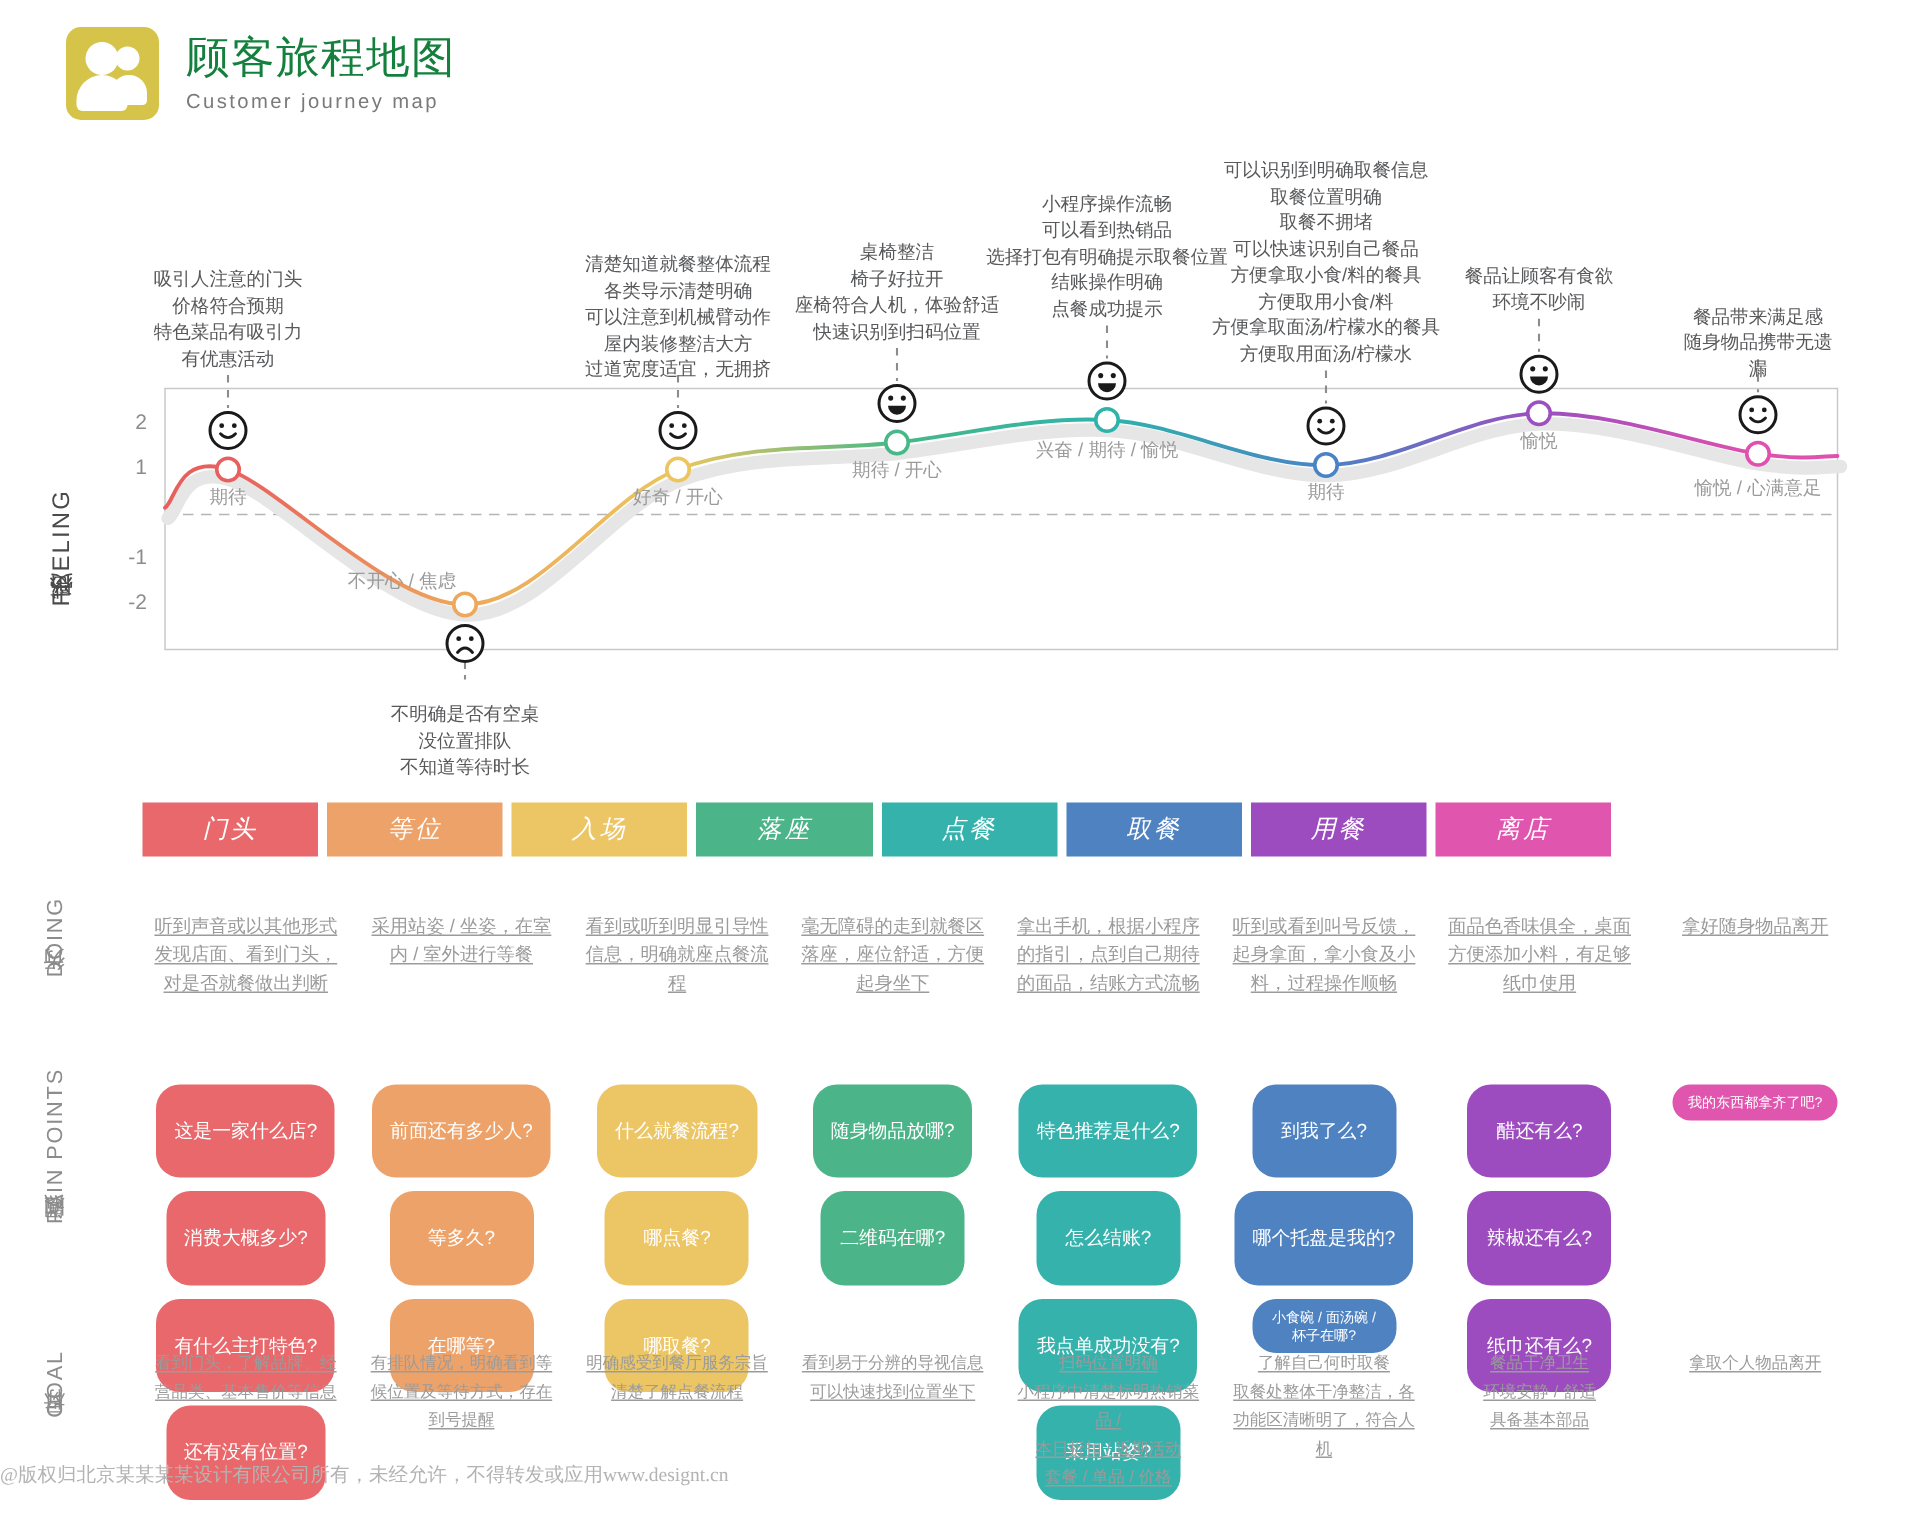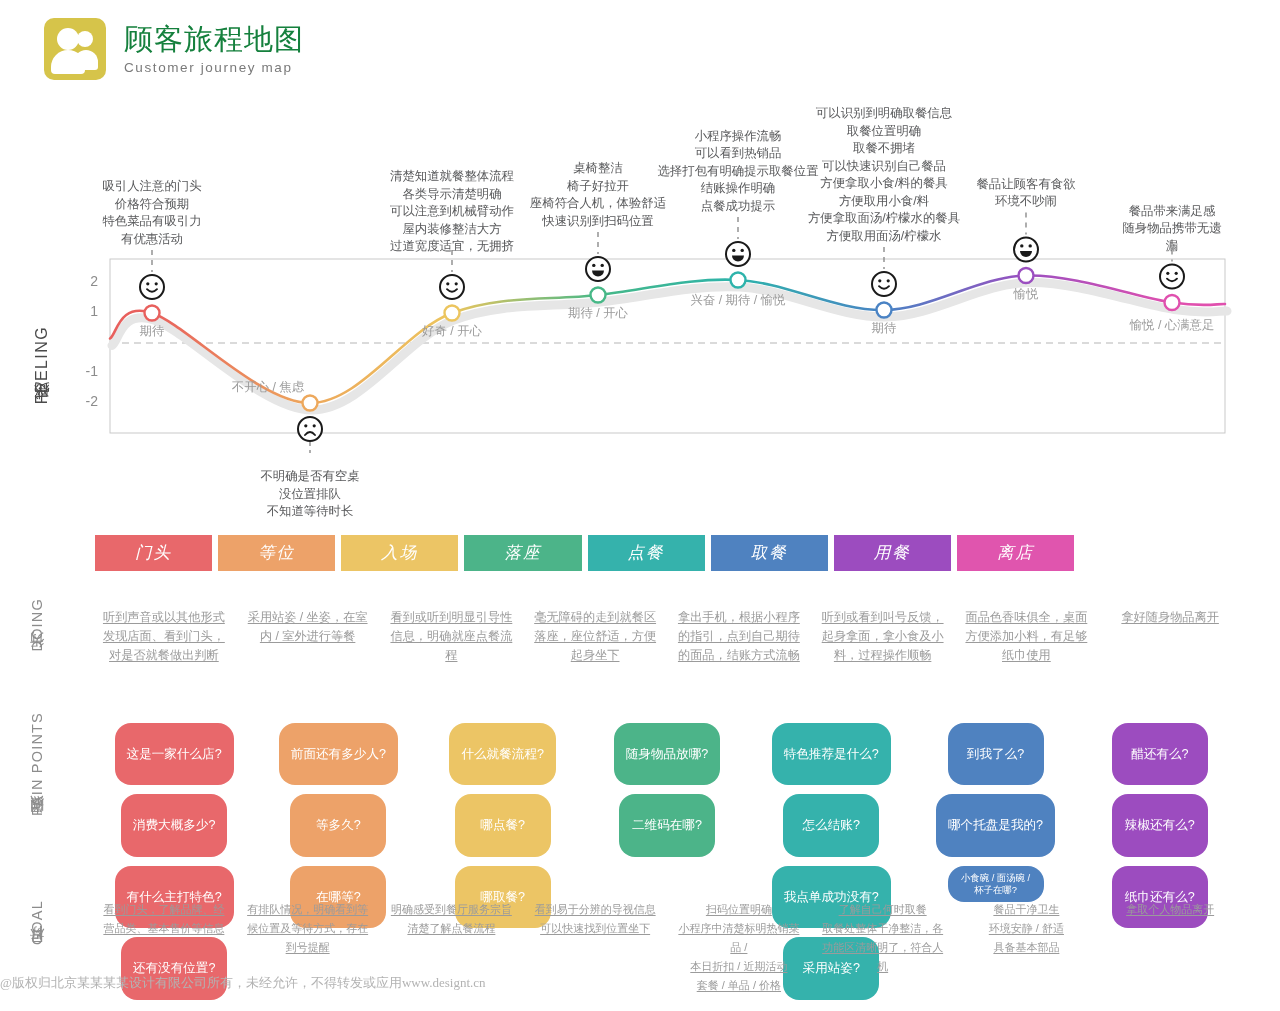--- a/index.html
+++ b/index.html
@@ -325,20 +325,25 @@
 杯子在哪?</div>
       </div>
     </div>
     <div class="col">
       <div class="pain-cell">
         <div class="pill" style="background: rgb(156, 76, 191);">醋还有么?</div>
         <div class="pill" style="background: rgb(156, 76, 191);">辣椒还有么?</div>
         <div class="pill" style="background: rgb(156, 76, 191);">纸巾还有么?</div>
       </div>
     </div>
+    <div class="col">
+      <div class="pain-cell">
+        <div class="pill small" style="background: rgb(224, 85, 174);">我的东西都拿齐了吧?</div>
+      </div>
+    </div>
   </div>
 
 <div class="rowlabel" id="lbl-goal" style="top:900px;">目标 GOAL</div>
 <div class="cols" id="goal-cols" style="top:900px;">
     <div class="col">
       <div class="goal-cell">看到门头，了解品牌、经营品类、基本售价等信息</div>
     </div>
     <div class="col">
       <div class="goal-cell">有排队情况，明确看到等候位置及等待方式，存在到号提醒</div>
     </div>

